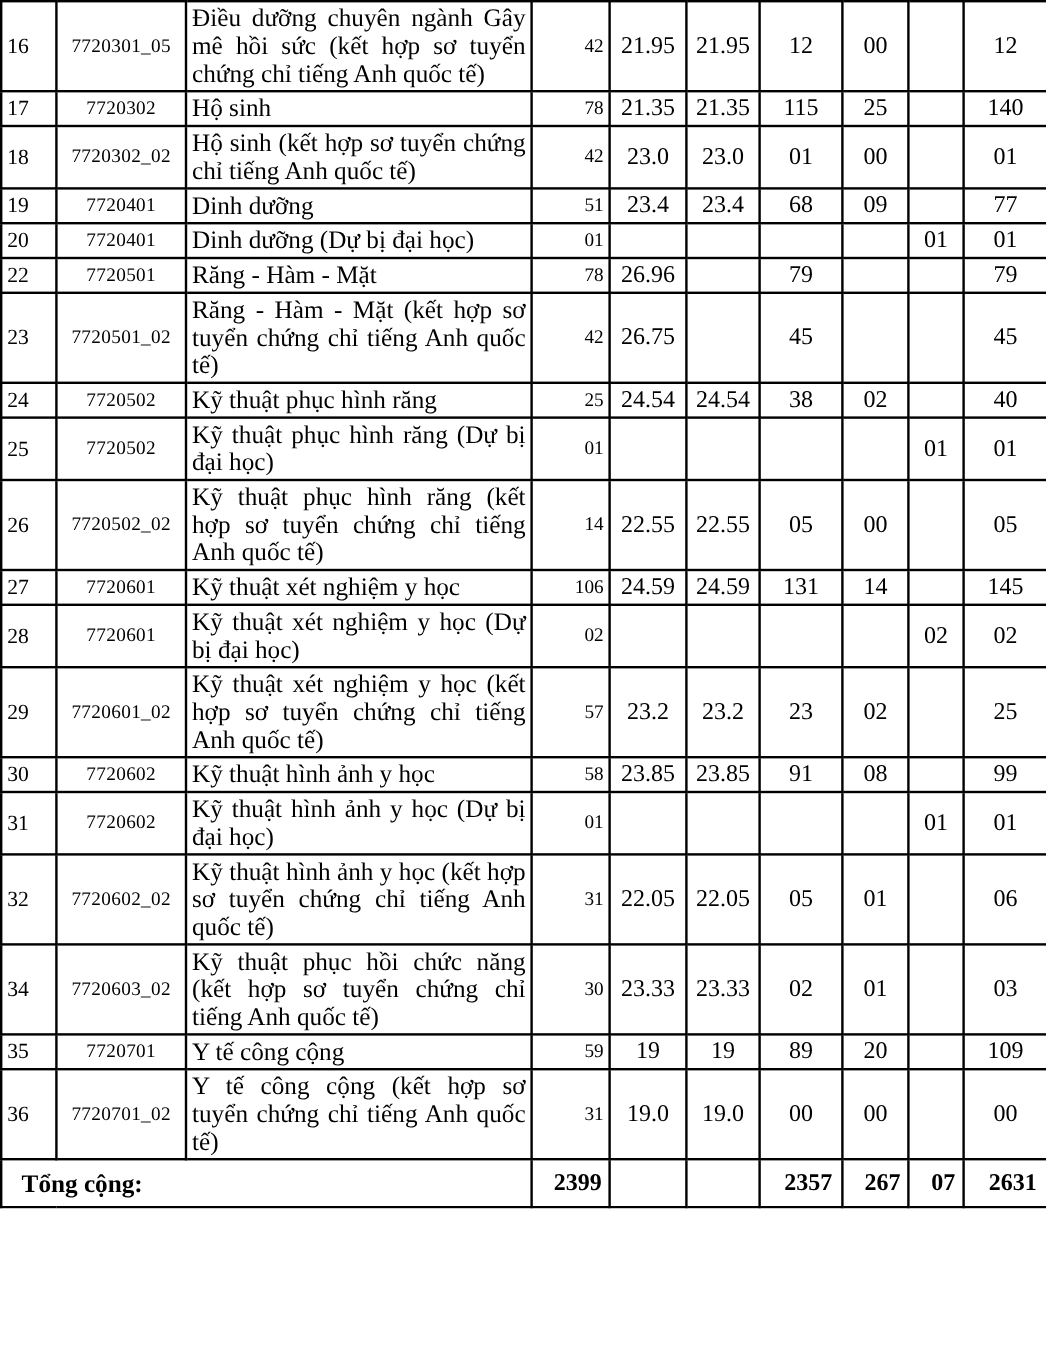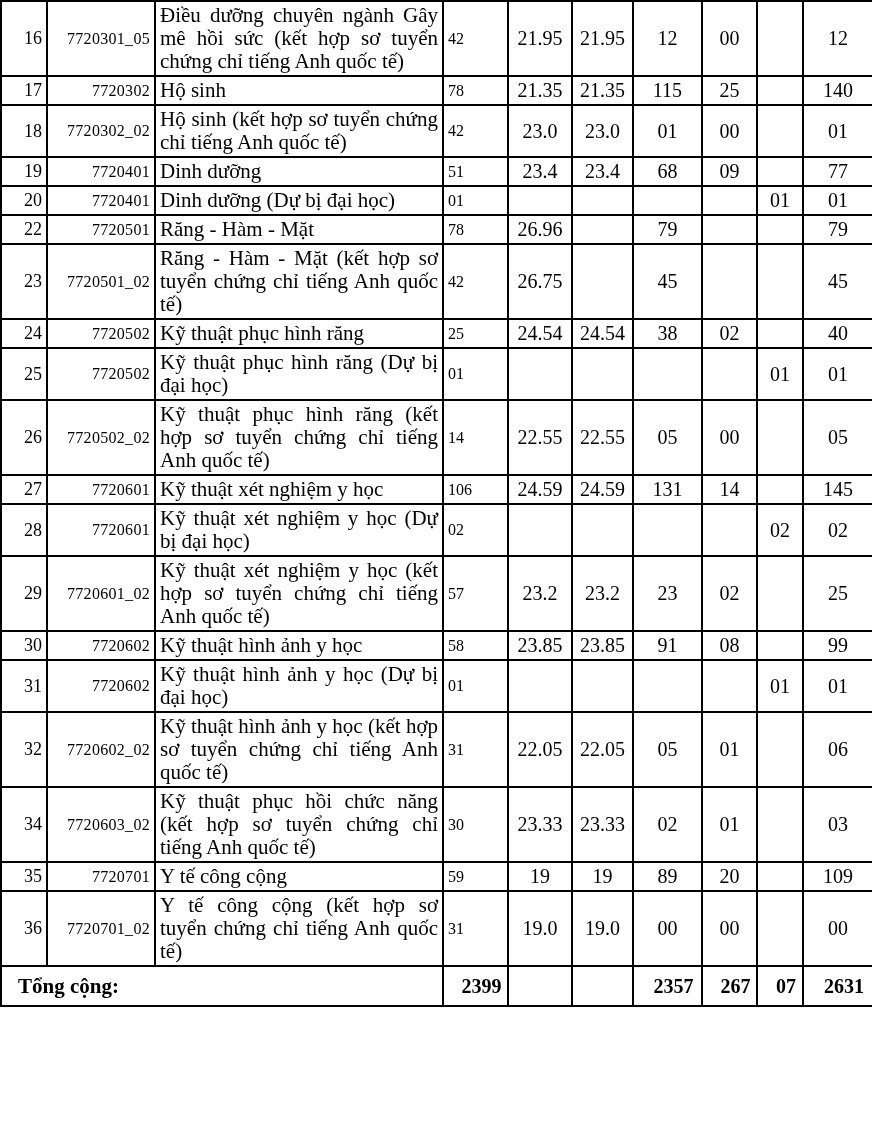--- a/index.html
+++ b/index.html
@@ -18,38 +18,38 @@
     font-family: "Liberation Serif", "DejaVu Serif", serif;
     color: #000;
   }
   table.adm td {
     border: 2px solid #000;
     vertical-align: middle;
     overflow: hidden;
     padding: 2px 4px;
   }
   td.stt {
-    text-align: right;
+    text-align: left;
     font-size: 18px;
   }
   td.code {
-    text-align: right;
+    text-align: center;
     font-size: 16px;
     padding-left: 9px;
     letter-spacing: 0.3px;
   }
   td.major {
     text-align: justify;
     text-align-last: left;
     font-size: 21px;
     line-height: 23px;
     padding: 3px 7px;
   }
   td.quota {
-    text-align: left;
+    text-align: right;
     font-size: 16px;
   }
   td.num {
     text-align: center;
     font-size: 20px;
   }
   tr.total-row td {
     font-weight: bold;
     height: 34px;
     padding-left: 16px;

